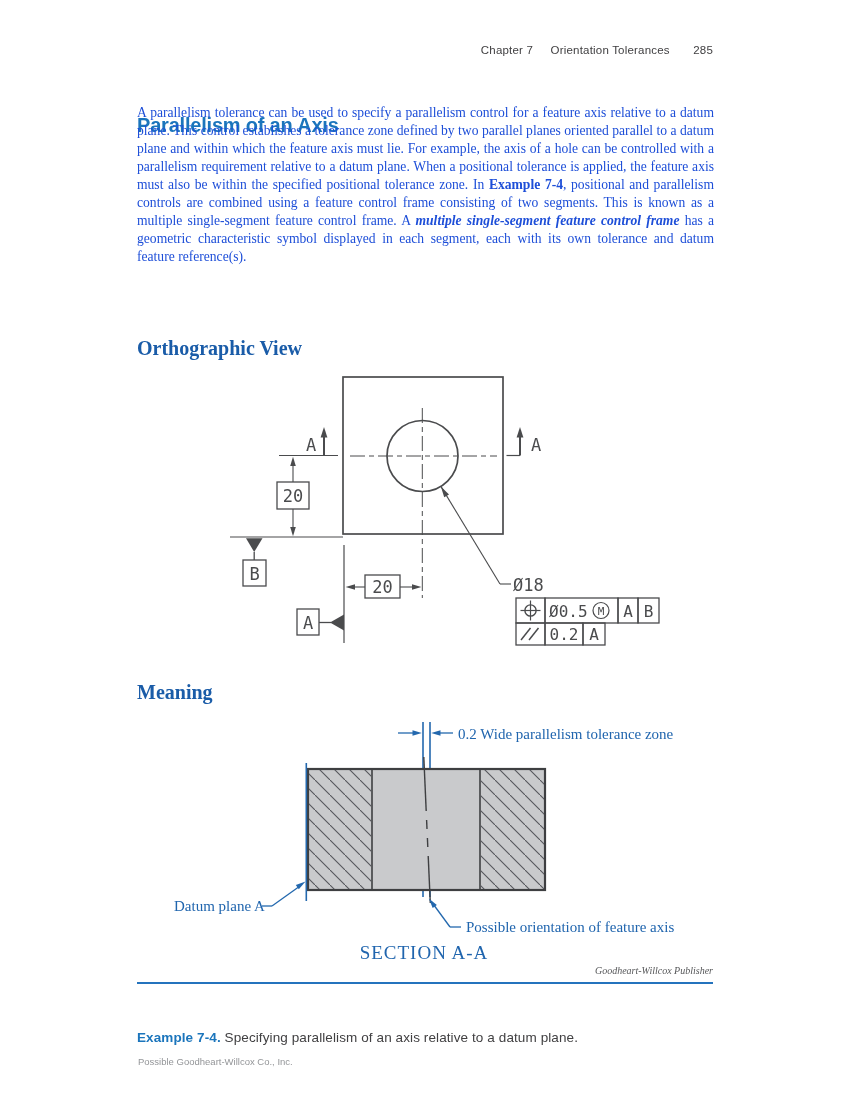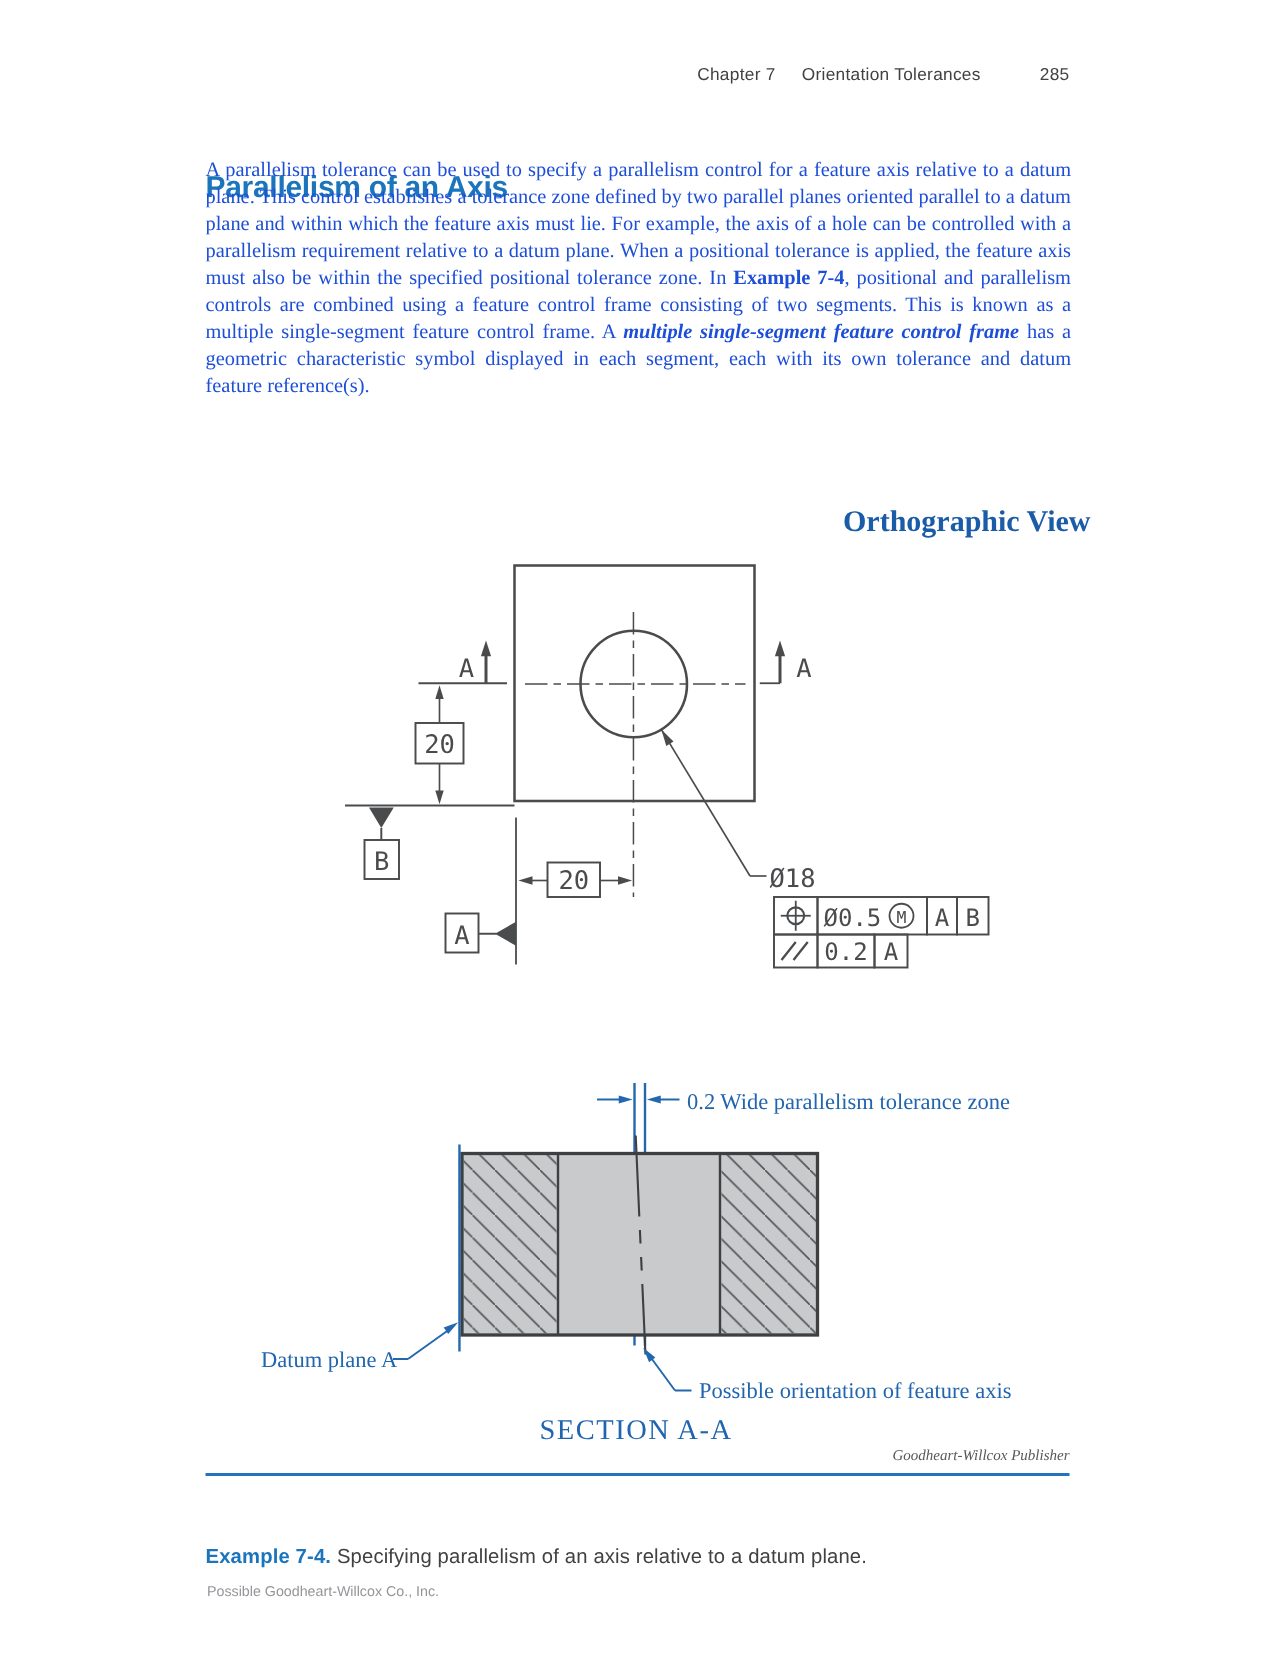--- a/index.html
+++ b/index.html
@@ -3,32 +3,32 @@
 <meta charset="utf-8">
 <style>
   html,body{margin:0;padding:0;background:#ffffff;}
   .page{position:relative;width:849px;height:1112px;background:#ffffff;overflow:hidden;
         font-family:"Liberation Serif", serif;color:#231f20;}
   .abs{position:absolute;}
 
   .running-head{top:44px;right:136px;font-family:"Liberation Sans",sans-serif;
     font-size:11.5px;color:#414042;letter-spacing:.2px;}
   .running-head .gap1{margin-left:14px;}
-  .running-head .gap2{margin-left:36px;text-align:right;}
+  .running-head .gap2{margin-left:20px;text-align:right;}
 
   .main-title{top:78px;left:137px;font-family:"Liberation Sans",sans-serif;
     font-weight:bold;font-size:20px;color:#1b75bc;letter-spacing:-0.2px;margin-top:36px;}
 
   .body-text{top:104px;left:137px;width:577px;font-size:13.6px;line-height:18px;
     text-align:justify;color:#1d4ed8;}
   .body-text strong{font-weight:bold;}
   .body-text em{font-style:italic;}
 
   .fig-heading{font-family:"Liberation Serif",serif;font-weight:bold;font-size:20px;
-    color:#1a5ca8;text-align:right;}
+    color:#1a5ca8;text-align:left;}
   .ortho-heading{top:337px;left:137px;width:590px;}
   .meaning-heading{top:681px;left:137px;width:586px;}
 
   svg text.cad{font-family:"DejaVu Sans Mono",monospace;fill:#4a4b4d;}
   svg text.bluelabel{font-family:"Liberation Serif",serif;fill:#2065ae;}
 
   .credit{top:965px;right:136px;font-family:"Liberation Serif",serif;font-style:italic;
     font-size:10px;color:#57585a;}
   .rule{top:982px;left:137px;width:576px;height:2px;background:#2473bd;}
   .caption{top:988px;left:137px;width:600px;font-family:"Liberation Sans",sans-serif;
@@ -144,20 +144,21 @@
         <line x1="521" y1="640" x2="530.5" y2="628" stroke="#4a4b4d" stroke-width="1.5"></line>
         <line x1="529" y1="640" x2="538.5" y2="628" stroke="#4a4b4d" stroke-width="1.5"></line>
       </g>
       <rect x="545" y="623" width="38" height="22" fill="none" stroke="#4a4b4d" stroke-width="1.3"></rect>
       <text class="cad" x="564" y="640" font-size="16" text-anchor="middle">0.2</text>
       <rect x="583" y="623" width="22" height="22" fill="none" stroke="#4a4b4d" stroke-width="1.3"></rect>
       <text class="cad" x="594" y="640" font-size="16" text-anchor="middle">A</text>
     </g>
   </svg>
 
+  <div class="abs fig-heading meaning-heading">Meaning</div>
 
   <svg class="abs" style="left:140px;top:714px;" width="580" height="255" viewBox="140 714 580 255">
     <defs>
       <pattern id="hatch" width="15" height="15" patternUnits="userSpaceOnUse">
         <line x1="0" y1="0" x2="15" y2="15" stroke="#54555a" stroke-width="1.1"></line>
       </pattern>
     </defs>
 
     <g>
       <line x1="398" y1="733" x2="414" y2="733" stroke="#2368ae" stroke-width="1.3"></line>

